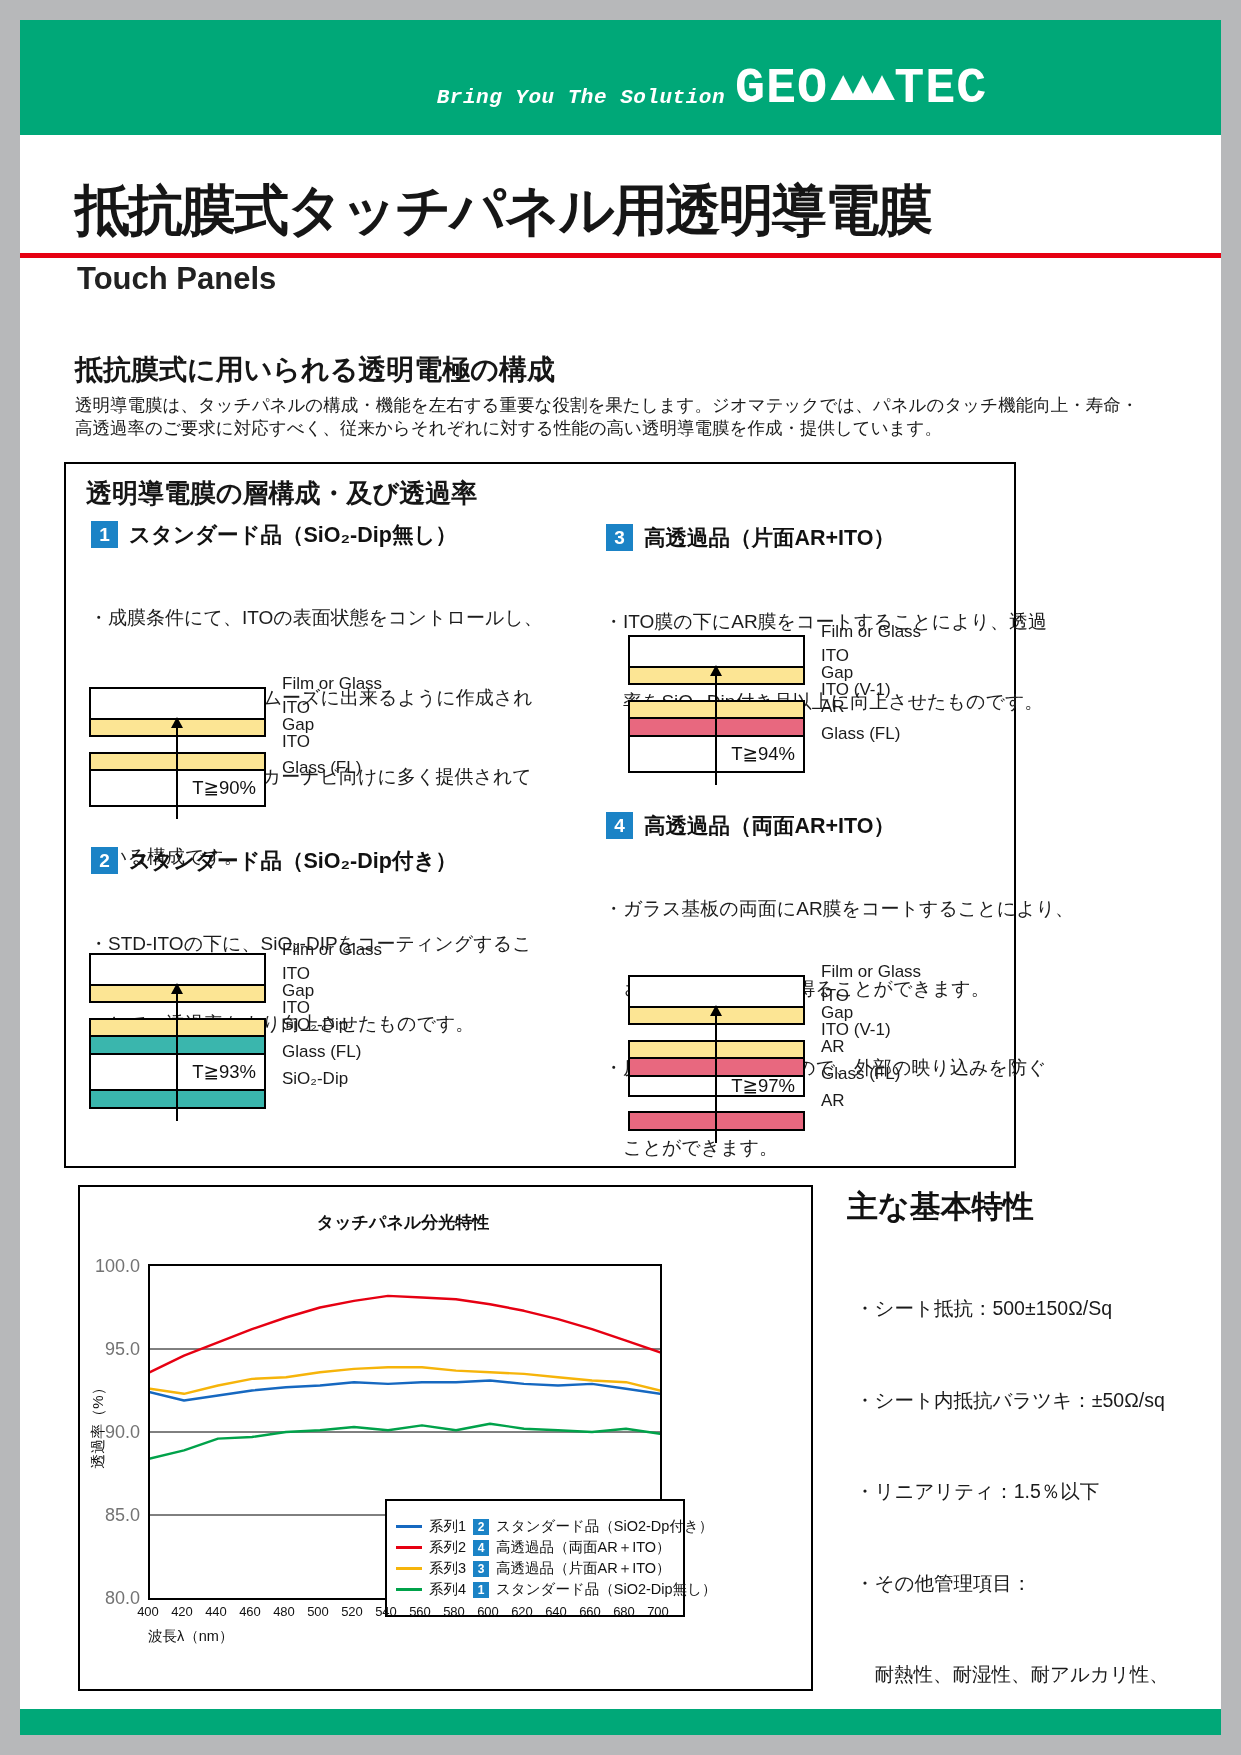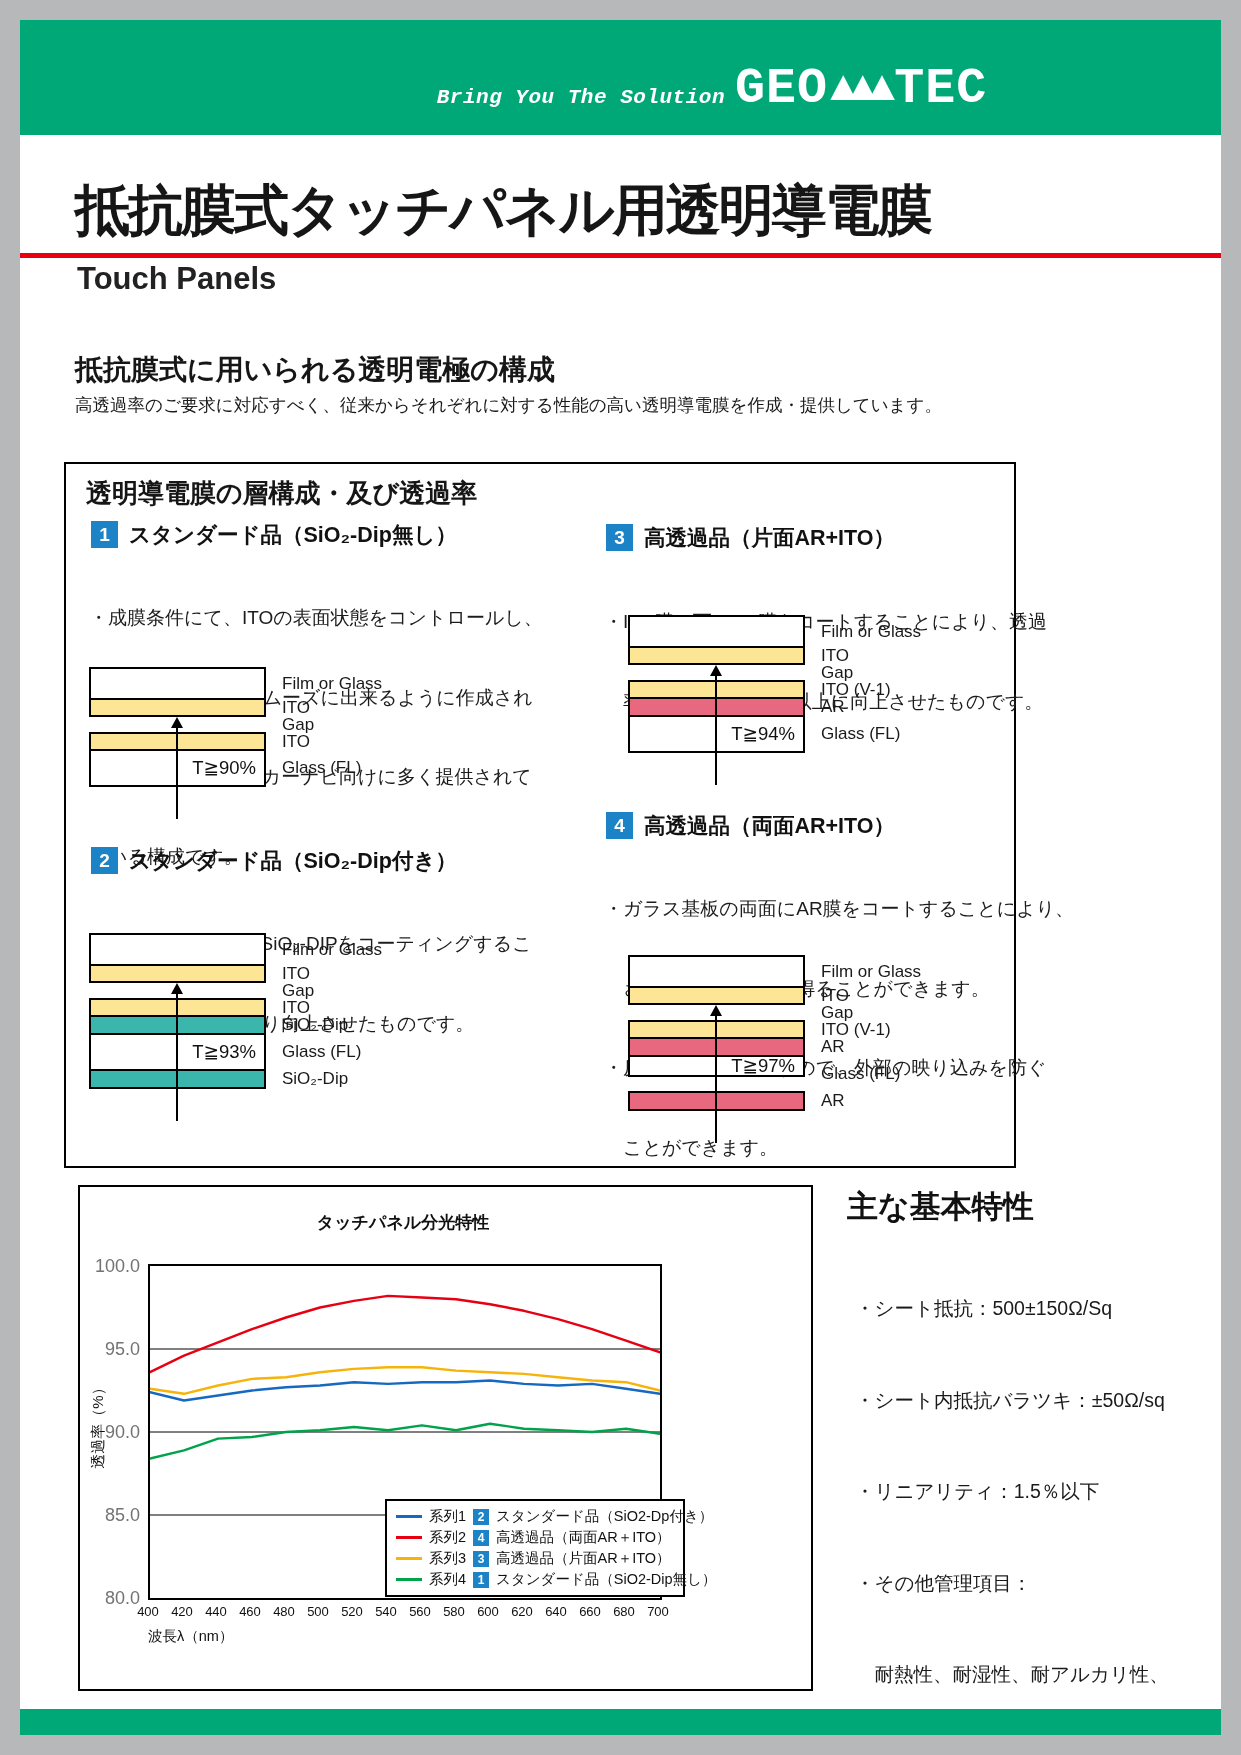--- a/index.html
+++ b/index.html
@@ -15,33 +15,33 @@
   .subtitle{left:57px;top:241px;font-size:31px;font-weight:800;color:#222;}
   .intro-h{left:55px;top:331px;font-size:28px;font-weight:800;color:#161616;}
   .intro-b{left:55px;top:374px;font-size:17.5px;line-height:23px;color:#1a1a1a;}
   .layer-box{left:44px;top:442px;width:948px;height:702px;border:2px solid #000;}
   .box-title{left:20px;top:12px;font-size:26px;font-weight:800;color:#161616;}
   .item-head{display:flex;align-items:center;gap:11px;}
   .num-sq{width:27px;height:27px;color:#fff;font-weight:700;font-size:19px;display:flex;align-items:center;justify-content:center;flex:0 0 auto;}
   .item-head-t{font-size:21.5px;font-weight:700;color:#111;white-space:nowrap;}
   .bullets{font-size:19px;line-height:26.5px;color:#1c1c1c;white-space:pre;}
   .diagram{width:400px;}
-  .lay-row{position:absolute;left:0;width:177px;border:2px solid #000;box-sizing:border-box;}
+  .lay-row{position:absolute;left:0;width:177px;border:2px solid #000;box-sizing:border-box;margin-top:20px;}
   .lay-label{position:absolute;left:193px;font-size:17px;color:#1a1a1a;white-space:nowrap;}
   .t-label{position:absolute;right:8px;top:50%;transform:translateY(-50%);font-size:18.5px;color:#111;}
   .arrow-line{position:absolute;width:2px;background:#000;}
   .arrow-head{position:absolute;width:0;height:0;border-left:6px solid transparent;border-right:6px solid transparent;border-bottom:11px solid #000;}
   .chart-box{left:58px;top:1165px;width:731px;height:502px;border:2px solid #000;}
   .chart-title{left:68px;top:24px;width:510px;text-align:center;font-size:17px;font-weight:700;color:#111;}
   .plot{left:68px;top:77px;width:510px;height:332px;border:2px solid #000;box-sizing:content-box;}
   .ytick{position:absolute;width:52px;text-align:right;font-size:18px;color:#737373;}
   .xtick{position:absolute;width:34px;text-align:center;font-size:13px;color:#111;}
   .y-title{left:-62px;top:228px;width:160px;text-align:center;transform:rotate(-90deg);font-size:15px;color:#111;}
   .x-title{left:68px;top:440px;width:510px;text-align:left;font-size:14.5px;color:#111;}
-  .legend{left:305px;top:312px;width:278px;border:2px solid #000;background:#fff;padding:6px 9px;display:flex;flex-direction:column;justify-content:space-between;height:82px;}
+  .legend{left:305px;top:312px;width:278px;border:2px solid #000;background:#fff;padding:16px 9px;display:flex;flex-direction:column;justify-content:space-between;height:82px;}
   .leg-row{display:flex;align-items:center;gap:7px;font-size:14.5px;color:#111;white-space:nowrap;}
   .leg-swatch{width:26px;height:3px;flex:0 0 auto;}
   .leg-num{width:16px;height:16px;color:#fff;font-size:12px;font-weight:700;display:flex;align-items:center;justify-content:center;flex:0 0 auto;}
   .basic-title{left:827px;top:1166px;font-size:31px;font-weight:800;color:#111;}
   .basic-list{left:835px;top:1212px;font-size:19.5px;line-height:30.5px;color:#1a1a1a;white-space:pre;}
   .footer-bar{left:0;top:1689px;width:1201px;height:26px;}
 </style>
 </head>
 <body>
 
@@ -56,20 +56,21 @@
           <span>TEC</span>
     </div>
   </div>
 
   <div class="abs doc-title">抵抗膜式タッチパネル用透明導電膜</div>
   <div class="abs red-rule accent-bg" style="background: rgb(230, 0, 18);"></div>
   <div class="abs subtitle">Touch Panels</div>
 
   <div class="abs intro-h">抵抗膜式に用いられる透明電極の構成</div>
   <div class="abs intro-b">
+    <div>透明導電膜は、タッチパネルの構成・機能を左右する重要な役割を果たします。ジオマテックでは、パネルのタッチ機能向上・寿命・</div>
     <div>高透過率のご要求に対応すべく、従来からそれぞれに対する性能の高い透明導電膜を作成・提供しています。</div>
   </div>
 
   <div class="abs layer-box">
     <div class="abs box-title">透明導電膜の層構成・及び透過率</div>
 
     <div class="abs item-head" style="left:25px;top:56px;">
       <span class="num-sq num-bg" style="background: rgb(27, 131, 198);">1</span>
       <span class="item-head-t">スタンダード品（SiO₂-Dip無し）</span>
     </div>

